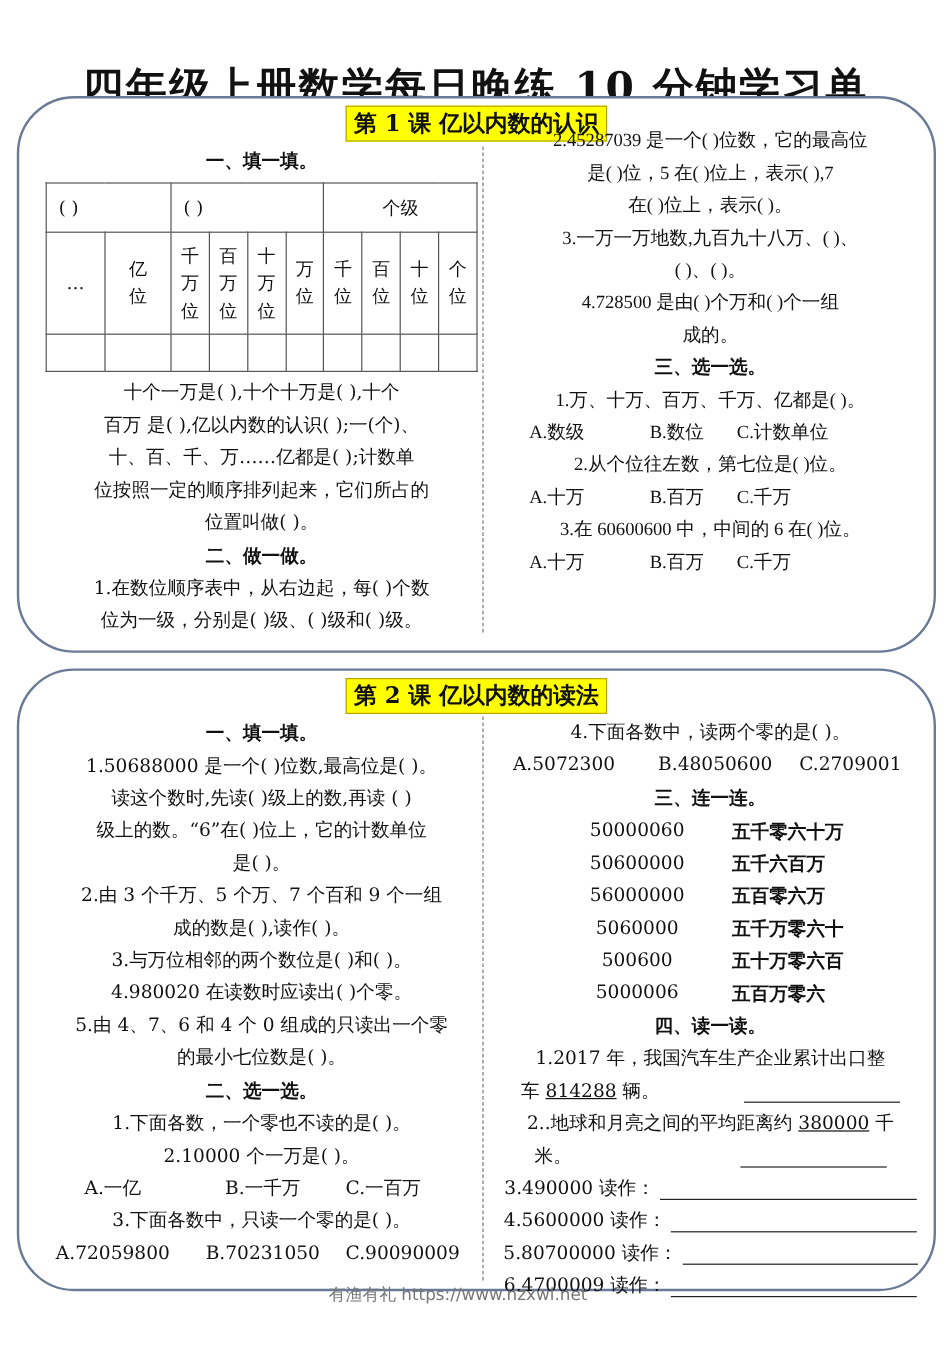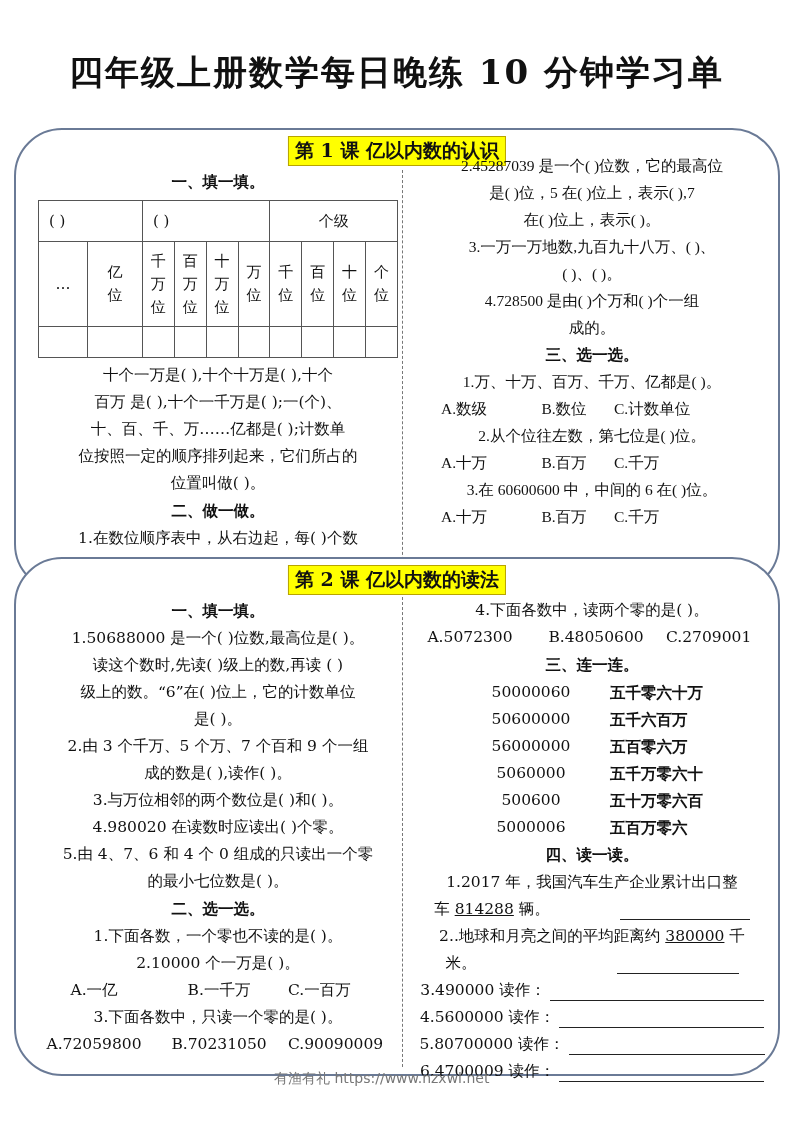--- a/index.html
+++ b/index.html
@@ -1,21 +1,21 @@
 <!DOCTYPE html>
 <html><head>
 <meta charset="utf-8">
 <style>
   html, body { margin:0; padding:0; background:#ffffff; }
   body { width:793px; height:1122px; position:relative; overflow:hidden;
          font-family:"DejaVu Serif","Liberation Serif",serif; color:#111; }
   .title { position:absolute; left:0; top:30px; width:793px; text-align:center;
            font-size:34px; font-weight:bold; letter-spacing:2px;margin-top:20px; }
   .box { position:absolute; border:2px solid #6a7a96; border-radius:48px; background:#fff; }
-  .box1 { left:14px; top:80px; width:762px; height:460px;margin-top:48px; }
+  .box1 { left:14px; top:80px; width:762px; height:460px; }
   .box2 { left:14px; top:557px; width:762px; height:515px; }
   .lesson { position:absolute; left:50%; transform:translateX(-50%); top:6px;
             background:#ffff00; border:1px solid #b8a400; padding:1px 6px;
             font-size:19px; font-weight:bold; white-space:nowrap; }
   .col { position:absolute; font-size:15.5px; line-height:27px; }
   .col p { margin:0; white-space:nowrap;text-align:center; }
   .left1 { left:22px; top:38px; width:360px; }
   .right1 { left:398px; top:22px; width:356px;font-family:Liberation Serif, serif; }
   .divider { position:absolute; left:386px; border-left:1.5px dashed #777; }
   .div1 { top:40px; height:405px; }
@@ -87,21 +87,21 @@
         <td></td>
             <td></td>
         <td></td>
             <td></td>
         <td></td>
             <td></td>
       </tr>
     </tbody>
       </table>
     <p>十个一万是(        ),十个十万是(        ),十个</p>
-    <p>百万  是(        ),十个一千万是(        );一(个)、</p>
+    <p>百万  是(        ),亿以内数的认识(        );一(个)、</p>
     <p>十、百、千、万……亿都是(        );计数单</p>
     <p>位按照一定的顺序排列起来，它们所占的</p>
     <p>位置叫做(        )。</p>
     <p><b>二、做一做。</b></p>
     <p>1.在数位顺序表中，从右边起，每(    )个数</p>
     <p>位为一级，分别是(    )级、(    )级和(    )级。</p>
   </div>
 
   <div class="divider div1"></div>
 

